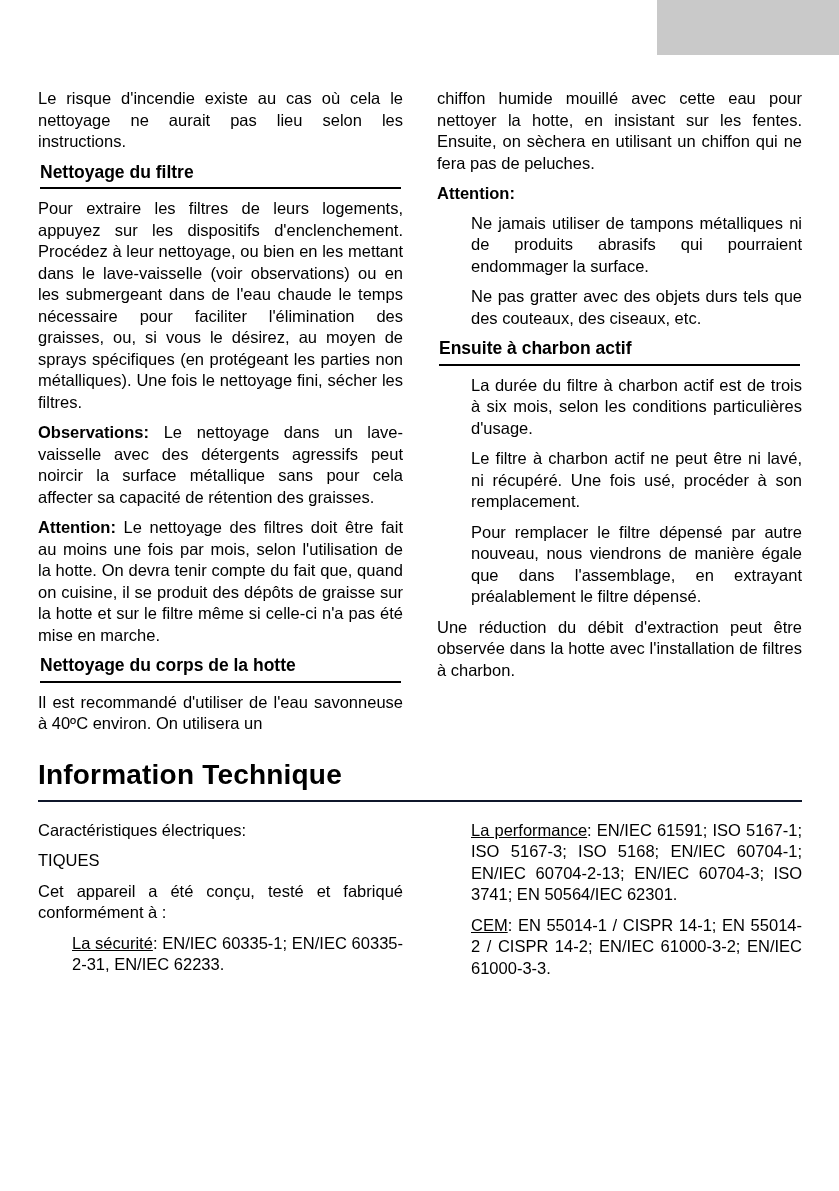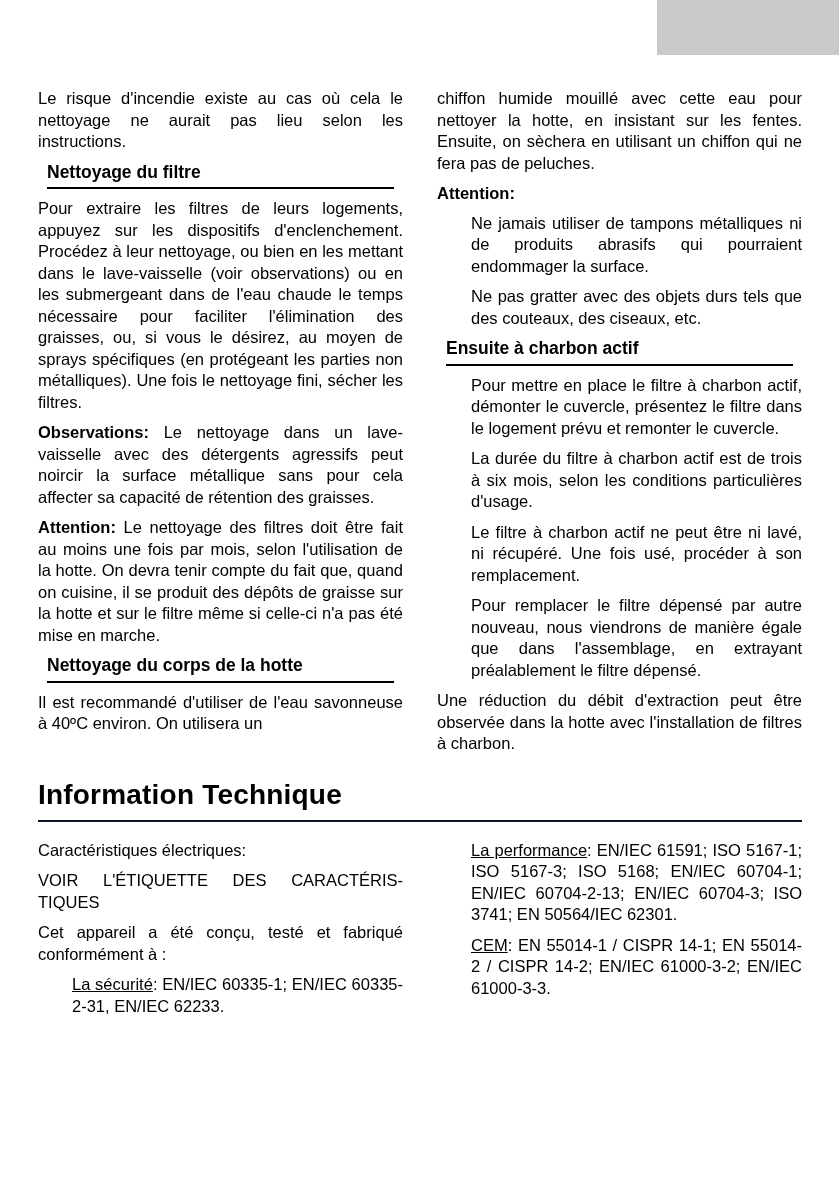--- a/index.html
+++ b/index.html
@@ -34,21 +34,21 @@
     font-size: 16.5px;
     line-height: 21.5px;
     text-align: justify;
   }
   p.bold-line { font-weight: bold; margin: 2px 0 8px; text-align: left; }
   .indent { margin-left: 34px; }
   h2 {
     font-size: 17.5px;
     line-height: 21.5px;
     font-weight: bold;
-    margin: 6px 9px 9px;
+    margin: 6px 2px 9px;
     padding-bottom: 4px;
     border-bottom: 2px solid #000000;
     text-align: left;
   }
   h1 {
     font-size: 28px;
     line-height: 33px;
     font-weight: bold;
     margin: 14px 0 18px;
     padding-bottom: 9px;
@@ -84,35 +84,33 @@
       </div>
 
       <div class="col">
         <p>chiffon humide mouillé avec cette eau pour nettoyer la hotte, en insistant sur les fentes. Ensuite, on sèchera en utilisant un chiffon qui ne fera pas de peluches.</p>
 
         <p class="bold-line">Attention:</p>
         <p class="indent">Ne jamais utiliser de tampons métalliques ni de produits abrasifs qui pourraient endommager la surface.</p>
         <p class="indent">Ne pas gratter avec des objets durs tels que des couteaux, des ciseaux, etc.</p>
 
         <h2>Ensuite à charbon actif</h2>
-        <p class="indent">Pour mettre en place le filtre à charbon actif, démonter le cuvercle, présentez le filtre dans le logement prévu et remonter le cuvercle.</p>
         <p class="indent">La durée du filtre à charbon actif est de trois à six mois, selon les conditions particulières d'usage.</p>
         <p class="indent">Le filtre à charbon actif ne peut être ni lavé, ni récupéré. Une fois usé, procéder à son remplacement.</p>
         <p class="indent">Pour remplacer le filtre dépensé par autre nouveau, nous viendrons de manière égale que dans l'assemblage, en extrayant préalablement le filtre dépensé.</p>
         <p>Une réduction du débit d'extraction peut être observée dans la hotte avec l'installation de filtres à charbon.</p>
       </div>
     </section>
 
     <h1>Information Technique</h1>
 
     <section class="cols">
       <div class="col">
         <p>Caractéristiques électriques:</p>
         <p>
-            <span class="block jall">VOIR L'ÉTIQUETTE DES CARACTÉRIS-</span>
             <span class="block">TIQUES</span>
           </p>
         <p>Cet appareil a été conçu, testé et fabriqué conformément à :</p>
         <p class="indent"><span class="u">La sécurité</span><span>: EN/IEC 60335-1; EN/IEC 60335-2-31, EN/IEC 62233.</span></p>
       </div>
 
       <div class="col">
         <p class="indent"><span class="u">La performance</span><span>: EN/IEC 61591; ISO 5167-1; ISO 5167-3; ISO 5168; EN/IEC 60704-1; EN/IEC 60704-2-13; EN/IEC 60704-3; ISO 3741; EN 50564/IEC 62301.</span></p>
         <p class="indent"><span class="u">CEM</span><span>: EN 55014-1 / CISPR 14-1; EN 55014-2 / CISPR 14-2; EN/IEC 61000-3-2; EN/IEC 61000-3-3.</span></p>
       </div>

